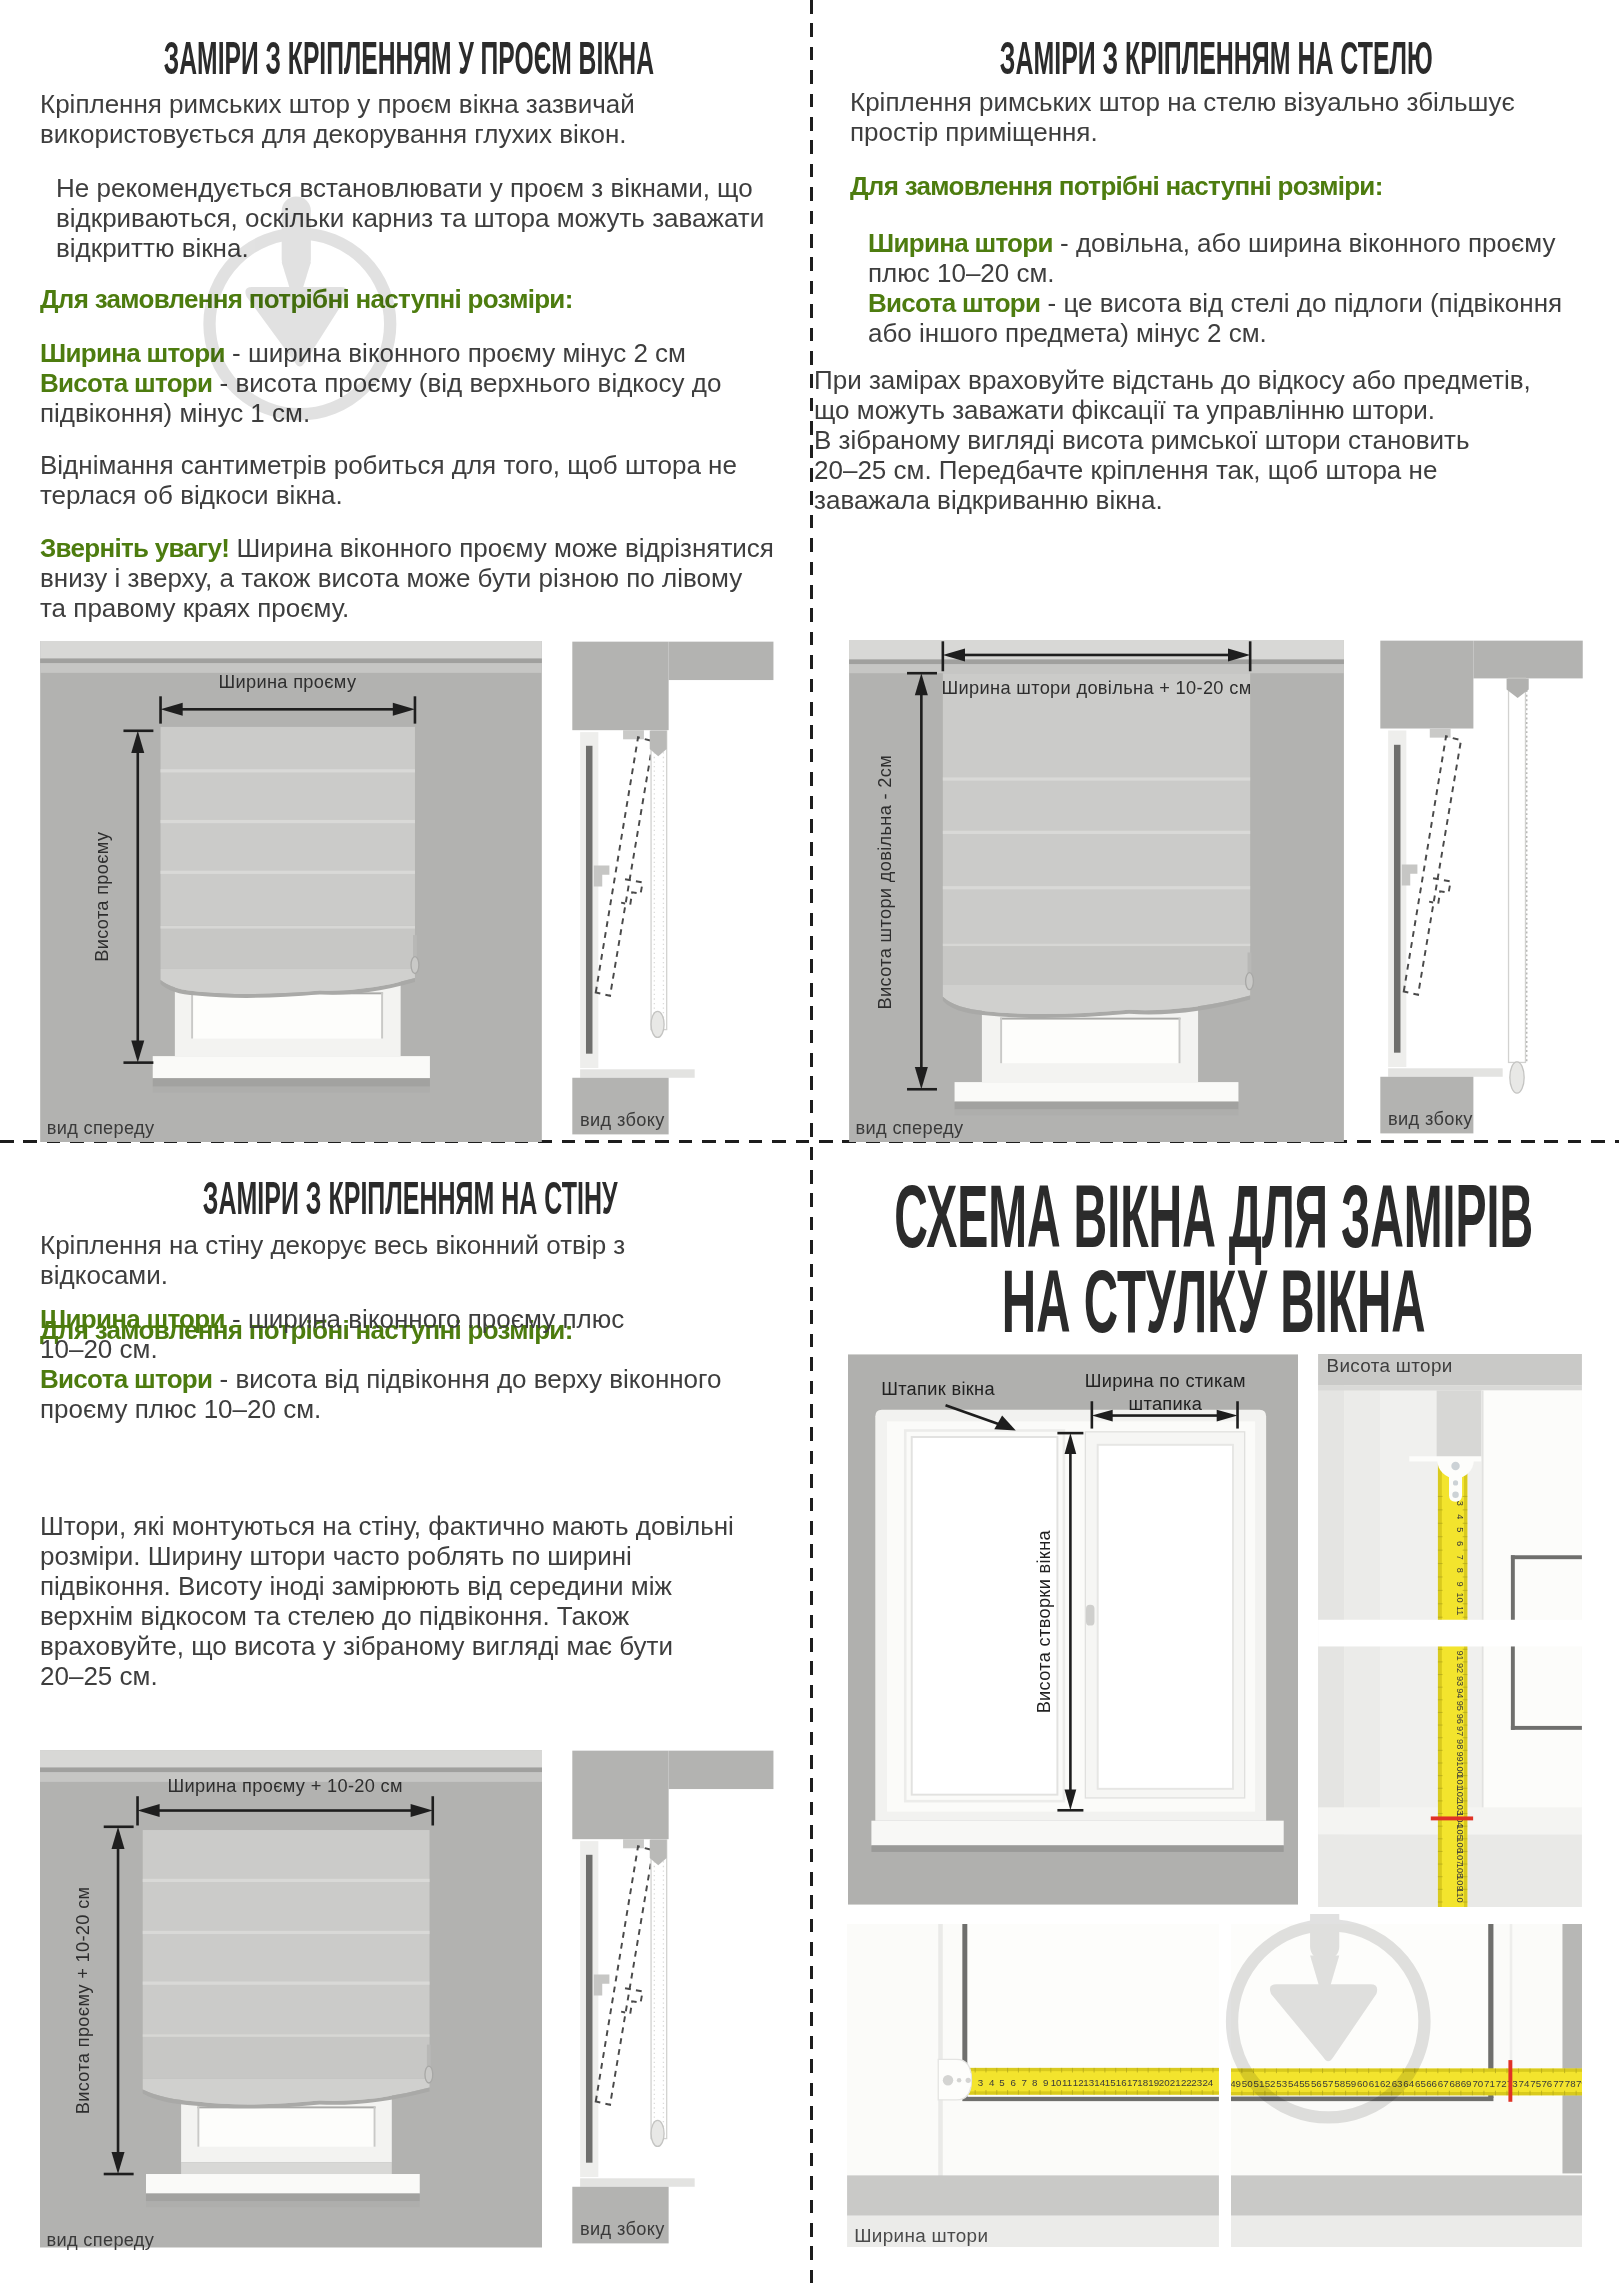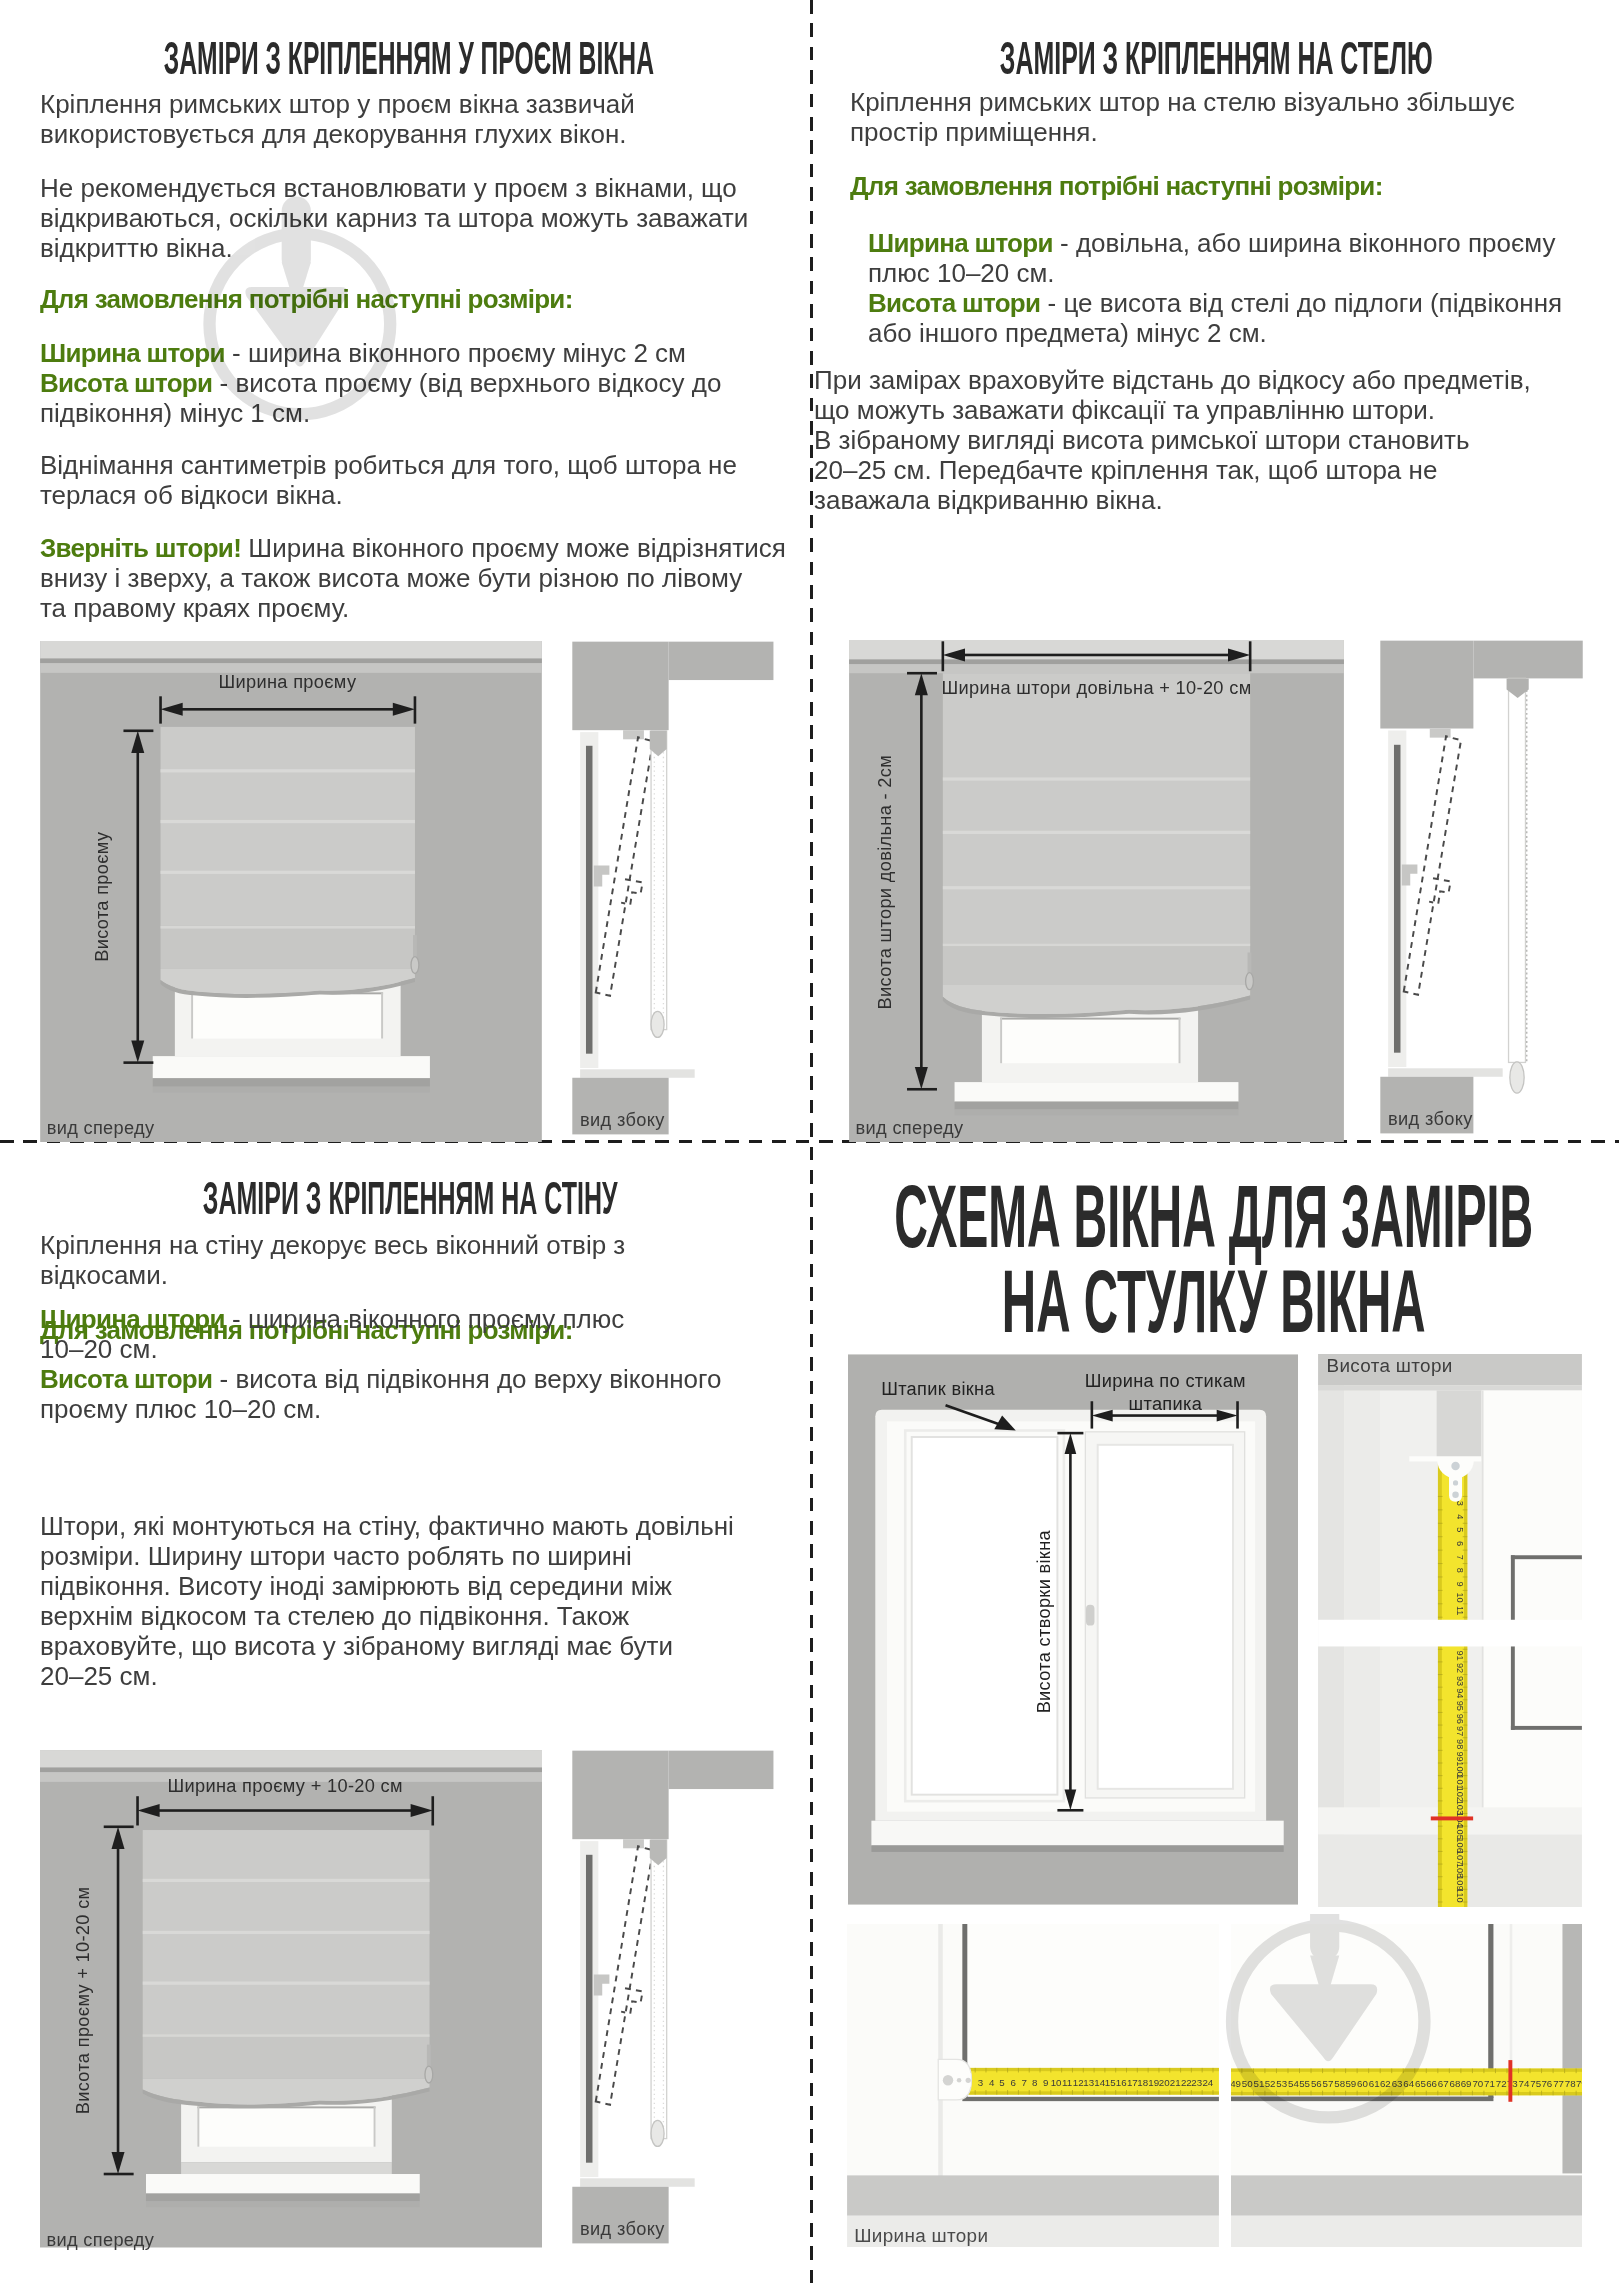--- a/index.html
+++ b/index.html
@@ -16,29 +16,29 @@
 <div class="abs" style="left:810px;top:0;width:3.3px;height:2284px;background:repeating-linear-gradient(180deg,#1d1d1d 0 13.7px,transparent 13.7px 23.4px)"></div>
 
 <div class="abs" style="left:0;top:1140px;width:1619px;height:3.3px;background:repeating-linear-gradient(90deg,#1d1d1d 0 13.7px,transparent 13.7px 23.4px)"></div>
 
 <svg class="tt" style="left:0;top:26px" width="810" height="65" viewBox="0 0 1244 100">
     <text x="628" y="74" text-anchor="middle" font-size="70" font-weight="bold" fill="#2b2b2b" textLength="754" lengthAdjust="spacingAndGlyphs">ЗАМІРИ З КРІПЛЕННЯМ У ПРОЄМ ВІКНА</text>
   </svg>
 
 <div class="p" style="left:40px;top:89px">Кріплення римських штор у проєм вікна зазвичай<br>використовується для декорування глухих вікон.</div>
 
-<div class="p" style="left:40px;top:173px">Не рекомендується встановлювати у проєм з вікнами, що<br>відкриваються, оскільки карниз та штора можуть заважати<br>відкриттю вікна.</div>
+<div class="p" style="left:56px;top:173px">Не рекомендується встановлювати у проєм з вікнами, що<br>відкриваються, оскільки карниз та штора можуть заважати<br>відкриттю вікна.</div>
 
 <div class="p" style="left:40px;top:284px"><b>Для замовлення потрібні наступні розміри:</b></div>
 
 <div class="p" style="left:40px;top:338px"><b>Ширина штори</b> - ширина віконного проєму мінус 2 см<br><b>Висота штори</b> - висота проєму (від верхнього відкосу до<br>підвіконня) мінус 1 см.</div>
 
 <div class="p" style="left:40px;top:450px">Віднімання сантиметрів робиться для того, щоб штора не<br>терлася об відкоси вікна.</div>
 
-<div class="p" style="left:40px;top:533px"><b>Зверніть штори!</b> Ширина віконного проєму може відрізнятися<br>внизу і зверху, а також висота може бути різною по лівому<br>та правому краях проєму.</div>
+<div class="p" style="left:40px;top:533px"><b>Зверніть увагу!</b> Ширина віконного проєму може відрізнятися<br>внизу і зверху, а також висота може бути різною по лівому<br>та правому краях проєму.</div>
 
 <svg class="abs" style="left:40px;top:641px" width="502" height="501" viewBox="0 0 771 770" id="tlf">
 
 <rect x="0" y="0" width="771" height="770" fill="#b2b2b0"></rect>
 
 <rect x="0" y="0" width="771" height="27" fill="#d8d8d6"></rect>
 <rect x="0" y="27" width="771" height="7" fill="#a0a09e"></rect>
 <rect x="0" y="34" width="771" height="15" fill="#c6c6c4"></rect>
 
 <rect x="207" y="520" width="347" height="118" fill="#f3f3f1"></rect>

